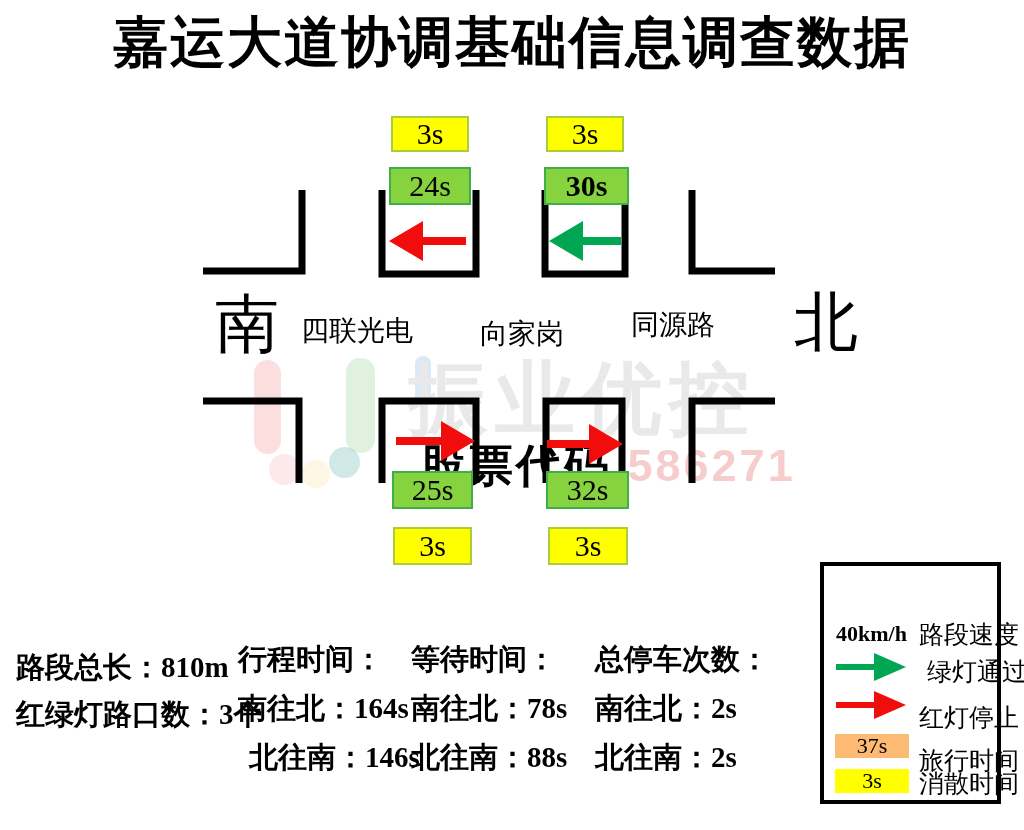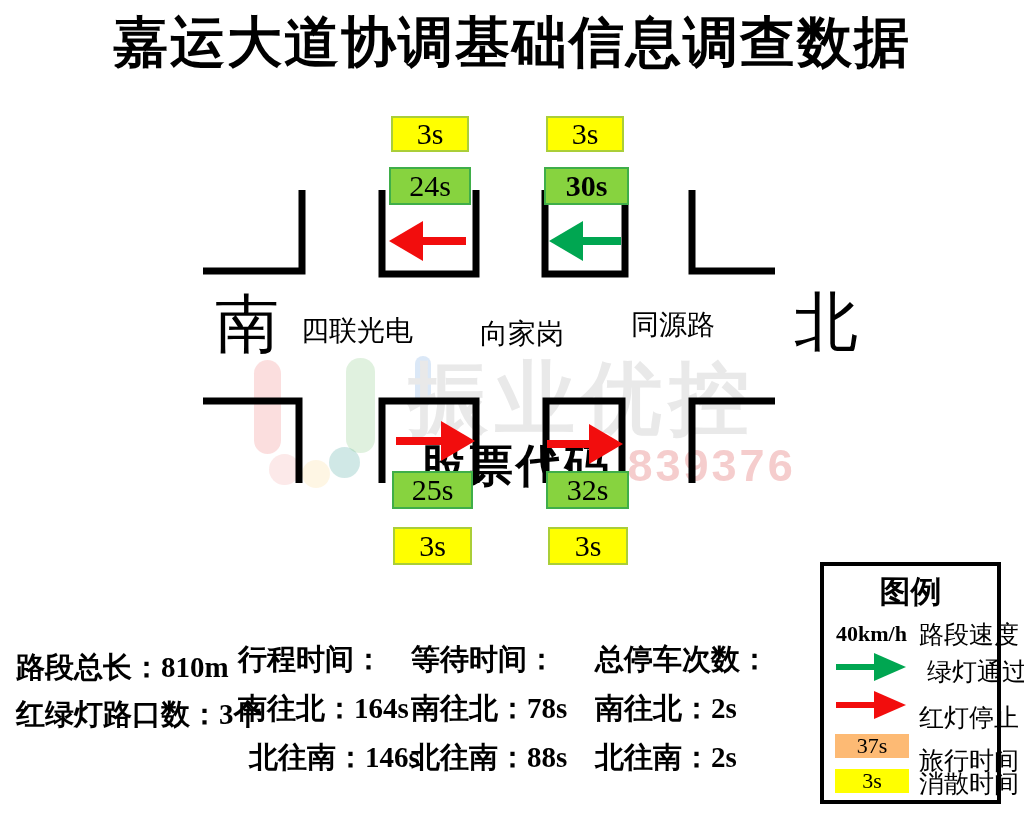--- a/index.html
+++ b/index.html
@@ -68,21 +68,21 @@
 
 <div class="abs title">嘉运大道协调基础信息调查数据</div>
 
 <div class="abs wm logo-bar-red"></div>
 <div class="abs wm logo-dot-pink"></div>
 <div class="abs wm logo-dot-yellow"></div>
 <div class="abs wm logo-dot-teal"></div>
 <div class="abs wm logo-bar-green"></div>
 <div class="abs wm logo-bar-blue"></div>
 <div class="abs wm wm-brand">振业优控</div>
-<div class="abs wm wm-stock"><span class="lbl">股票代码</span> <span class="num">839376</span></div>
+<div class="abs wm wm-stock"><span class="lbl">股票代码</span> <span class="num">586271</span></div>
 
 <svg class="abs roads" width="1024" height="830" viewBox="0 0 1024 830">
   <g stroke="#000" stroke-width="7" fill="none" stroke-linejoin="miter">
     <path d="M203 271 H302 V190"></path>
     <path d="M382 190 V274 H476 V190"></path>
     <path d="M545 190 V274 H625 V190"></path>
     <path d="M692 190 V271 H775"></path>
     <path d="M203 401 H299 V483"></path>
     <path d="M382 483 V401 H476 V483"></path>
     <path d="M546 483 V401 H622 V483"></path>
@@ -130,21 +130,20 @@
 
 <div class="abs stat sC0">等待时间：</div>
 <div class="abs stat sC1"><span>南往北：</span><span>78s</span></div>
 <div class="abs stat sC2"><span>北往南：</span><span>88s</span></div>
 
 <div class="abs stat sD0">总停车次数：</div>
 <div class="abs stat sD1"><span>南往北：</span><span>2s</span></div>
 <div class="abs stat sD2"><span>北往南：</span><span>2s</span></div>
 
 <div class="abs legend">
-  <div class="abs lg-title">图例</div>
 
   <div class="abs lg-speed">40km/h</div>
   <div class="abs lg-label lg-l1">路段速度</div>
 
   <svg class="abs lg-arrow lg-a-g" width="80" height="30" viewBox="0 0 80 30">
     <line x1="4" y1="15" x2="44" y2="15" stroke="#00A651" stroke-width="6"></line>
     <polygon points="74,15 42,1 42,29" fill="#00A651"></polygon>
   </svg>
   <div class="abs lg-label lg-l2">绿灯通过</div>
 

